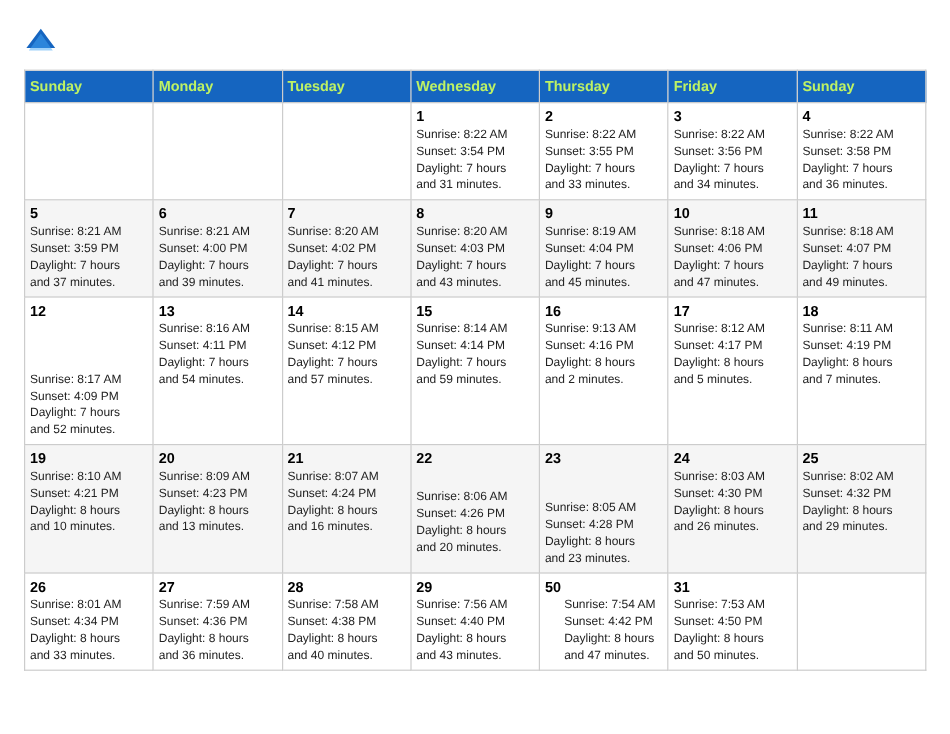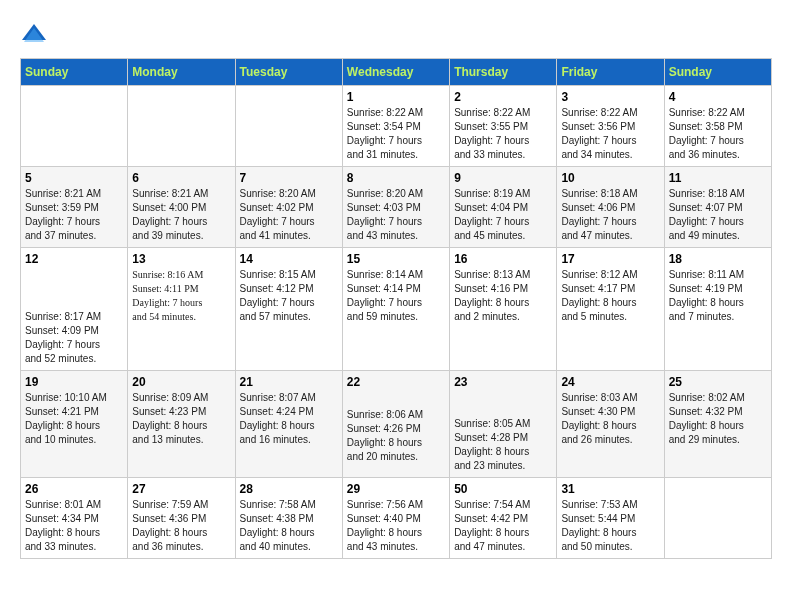--- a/index.html
+++ b/index.html
@@ -203,42 +203,42 @@
       <tr>
         <td>
           <span class="day-num">12</span>
           <div class="day-info" style="white-space: pre-line; margin-top: 44px;">Sunrise: 8:17 AM
 Sunset: 4:09 PM
 Daylight: 7 hours
 and 52 minutes.</div>
         </td>
         <td>
           <span class="day-num">13</span>
-          <div class="day-info" style="white-space: pre-line; font-family: Liberation Serif, serif;">Sunrise: 8:16 AM
+          <div class="day-info" style="white-space: pre-line;">Sunrise: 8:16 AM
 Sunset: 4:11 PM
 Daylight: 7 hours
 and 54 minutes.</div>
         </td>
         <td>
           <span class="day-num">14</span>
           <div class="day-info" style="white-space: pre-line;">Sunrise: 8:15 AM
 Sunset: 4:12 PM
 Daylight: 7 hours
 and 57 minutes.</div>
         </td>
         <td>
           <span class="day-num">15</span>
           <div class="day-info" style="white-space: pre-line;">Sunrise: 8:14 AM
 Sunset: 4:14 PM
 Daylight: 7 hours
 and 59 minutes.</div>
         </td>
         <td>
           <span class="day-num">16</span>
-          <div class="day-info" style="white-space: pre-line;">Sunrise: 8:13 AM
+          <div class="day-info" style="white-space: pre-line;">Sunrise: 9:13 AM
 Sunset: 4:16 PM
 Daylight: 8 hours
 and 2 minutes.</div>
         </td>
         <td>
           <span class="day-num">17</span>
           <div class="day-info" style="white-space: pre-line;">Sunrise: 8:12 AM
 Sunset: 4:17 PM
 Daylight: 8 hours
 and 5 minutes.</div>
@@ -247,21 +247,21 @@
           <span class="day-num">18</span>
           <div class="day-info" style="white-space: pre-line;">Sunrise: 8:11 AM
 Sunset: 4:19 PM
 Daylight: 8 hours
 and 7 minutes.</div>
         </td>
       </tr>
       <tr>
         <td>
           <span class="day-num">19</span>
-          <div class="day-info" style="white-space: pre-line;">Sunrise: 10:10 AM
+          <div class="day-info" style="white-space: pre-line;">Sunrise: 8:10 AM
 Sunset: 4:21 PM
 Daylight: 8 hours
 and 10 minutes.</div>
         </td>
         <td>
           <span class="day-num">20</span>
           <div class="day-info" style="white-space: pre-line;">Sunrise: 8:09 AM
 Sunset: 4:23 PM
 Daylight: 8 hours
 and 13 minutes.</div>
@@ -326,28 +326,28 @@
         </td>
         <td>
           <span class="day-num">29</span>
           <div class="day-info" style="white-space: pre-line;">Sunrise: 7:56 AM
 Sunset: 4:40 PM
 Daylight: 8 hours
 and 43 minutes.</div>
         </td>
         <td>
           <span class="day-num">50</span>
-          <div class="day-info" style="white-space: pre-line;">Sunrise: 7:54 AM
+          <div class="day-info" style="white-space: pre-line; margin-left: 16px;">Sunrise: 7:54 AM
 Sunset: 4:42 PM
 Daylight: 8 hours
 and 47 minutes.</div>
         </td>
         <td>
           <span class="day-num">31</span>
           <div class="day-info" style="white-space: pre-line;">Sunrise: 7:53 AM
-Sunset: 5:44 PM
+Sunset: 4:50 PM
 Daylight: 8 hours
 and 50 minutes.</div>
         </td>
         <td class="empty-cell"></td>
       </tr>
     </tbody>
 </table>
 
 </body></html>

